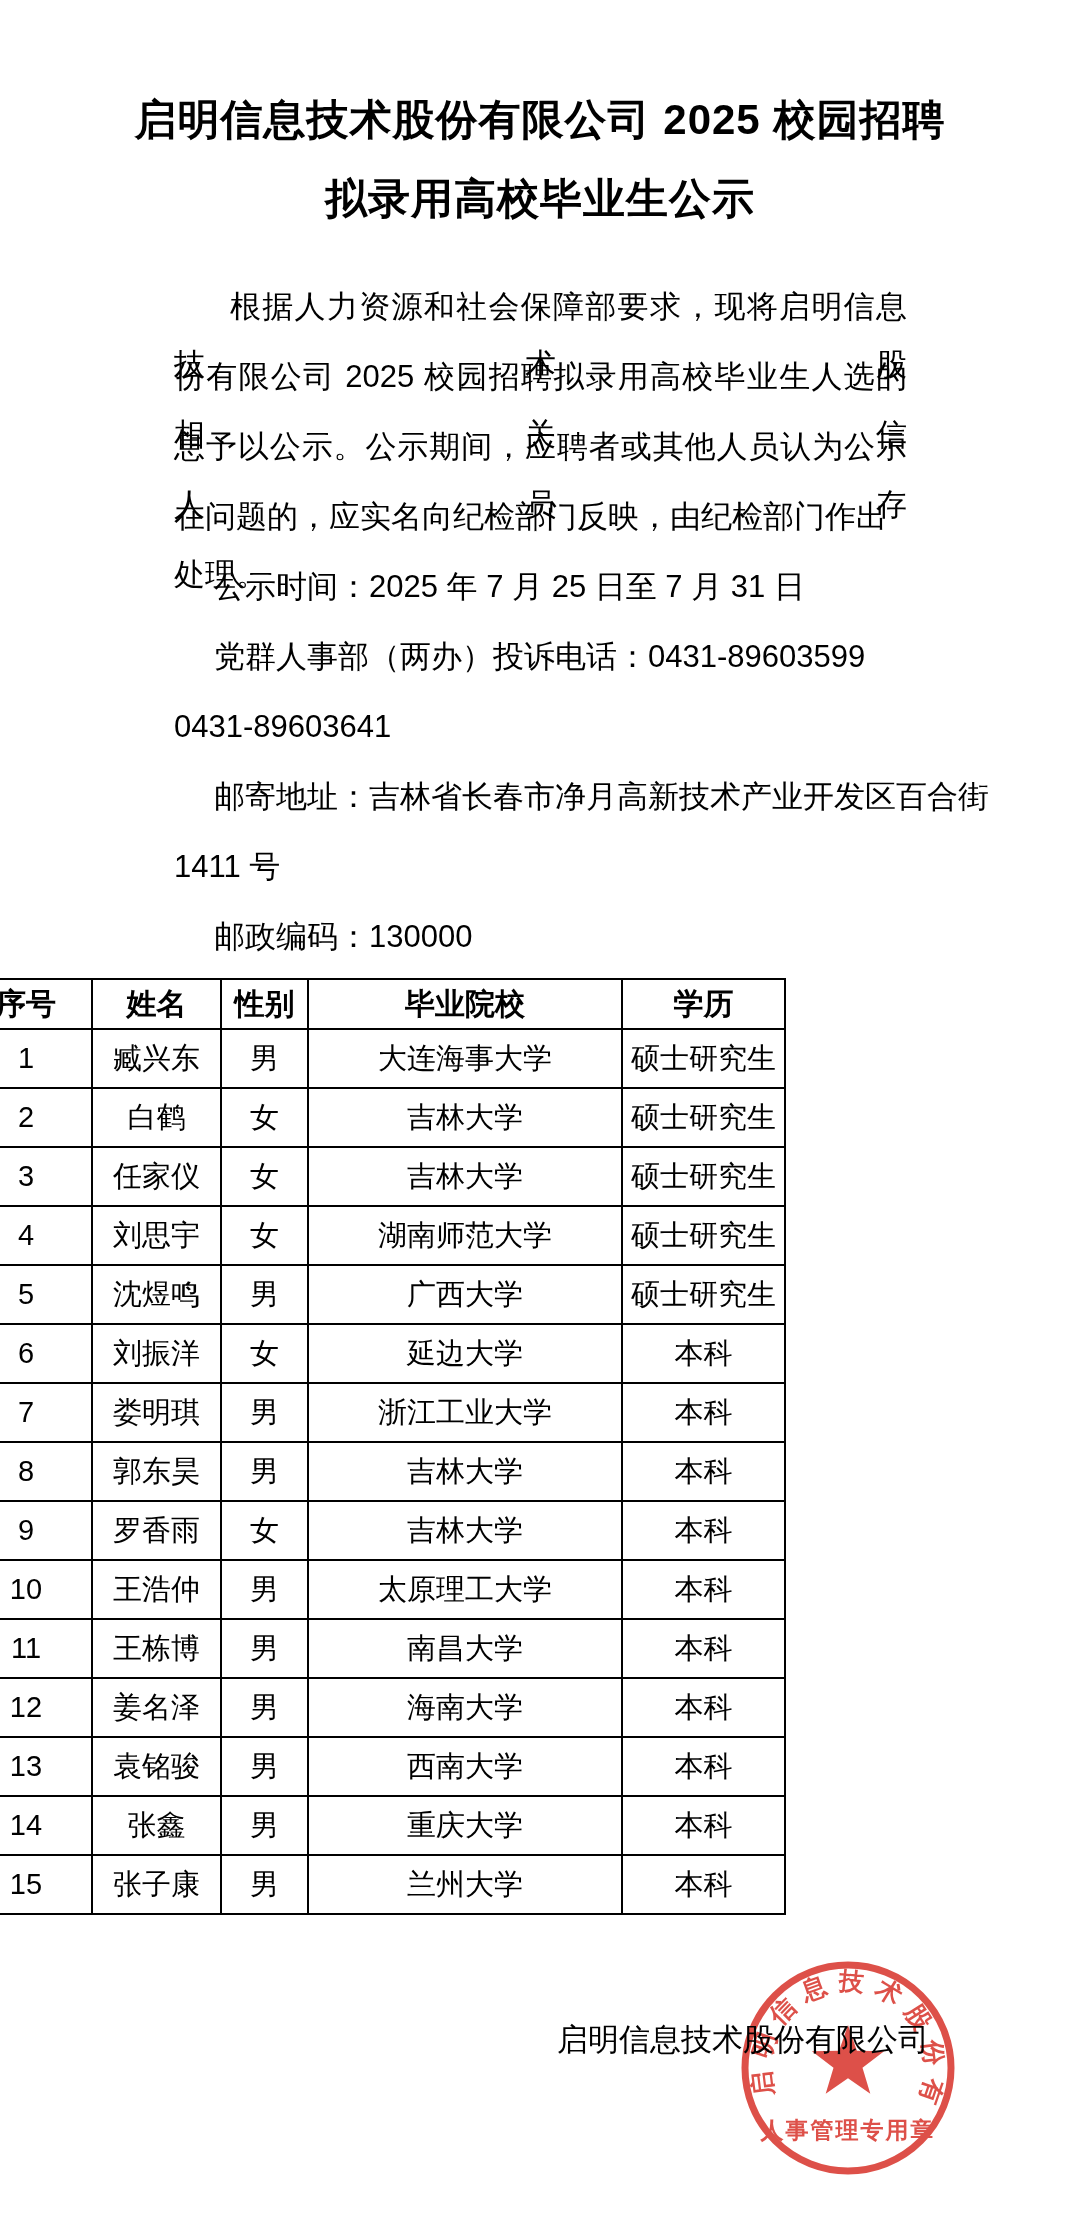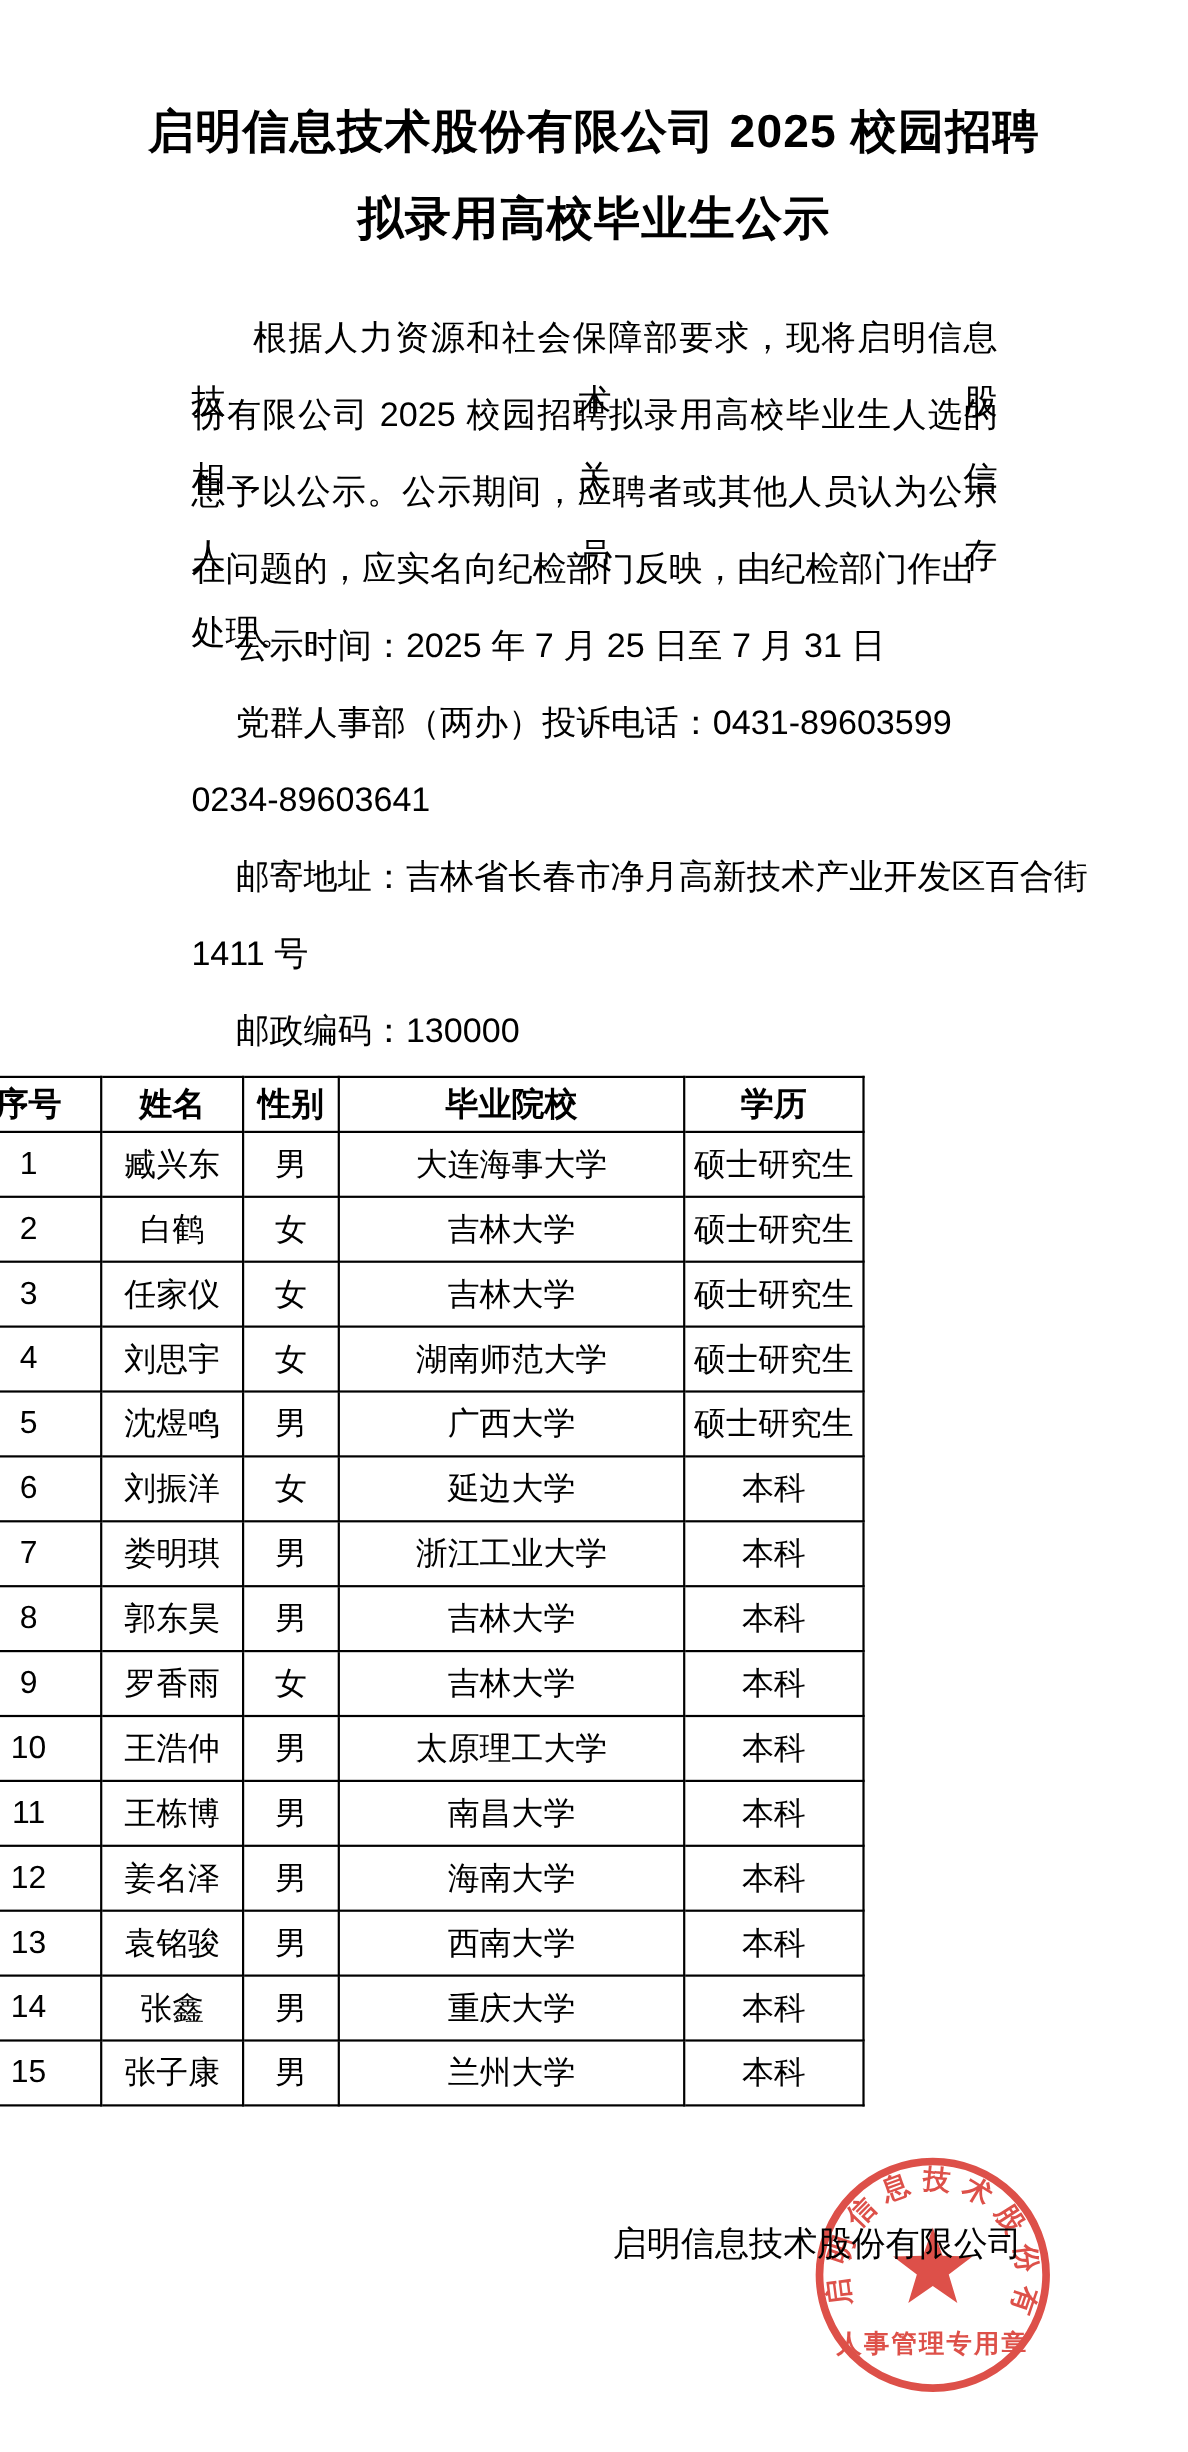--- a/index.html
+++ b/index.html
@@ -106,21 +106,21 @@
     <div class="title-line">拟录用高校毕业生公示</div>
   </div>
 
   <div class="body-block">
     <p class="line jl ind2">根据人力资源和社会保障部要求，现将启明信息技术股</p>
     <p class="line jl">份有限公司 2025 校园招聘拟录用高校毕业生人选的相关信</p>
     <p class="line jl">息予以公示。公示期间，应聘者或其他人员认为公示人员存</p>
     <p class="line wrapline">在问题的，应实名向纪检部门反映，由纪检部门作出处理。</p>
     <p class="line ind1">公示时间：2025 年 7 月 25 日至 7 月 31 日</p>
     <p class="line ind1">党群人事部（两办）投诉电话：0431-89603599</p>
-    <p class="line">0234-89603641</p>
+    <p class="line">0431-89603641</p>
     <p class="line ind1">邮寄地址：吉林省长春市净月高新技术产业开发区百合街</p>
     <p class="line">1411 号</p>
     <p class="line ind1">邮政编码：130000</p>
   </div>
 
   <table class="grads">
     <colgroup>
       <col class="c-seq">
         <col class="c-name">
         <col class="c-gender">

